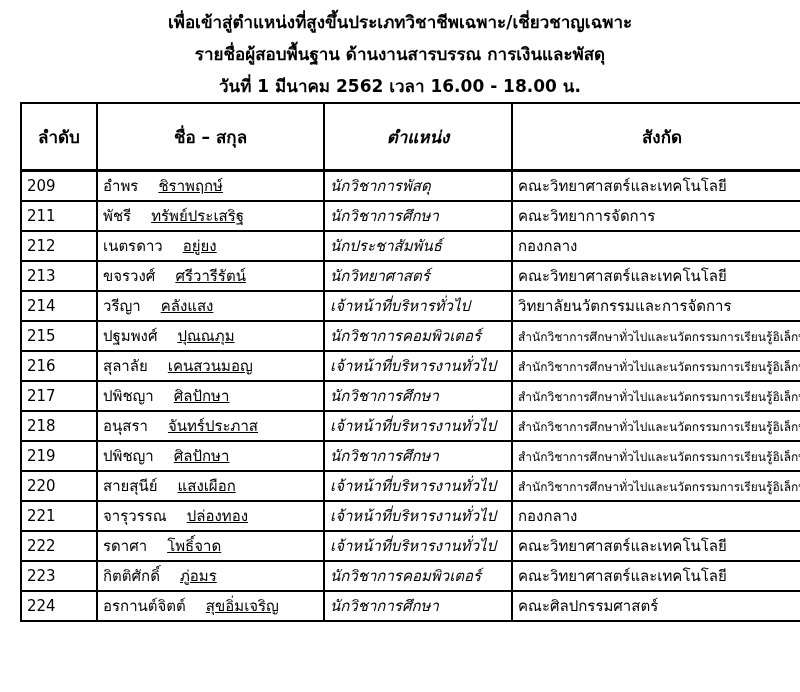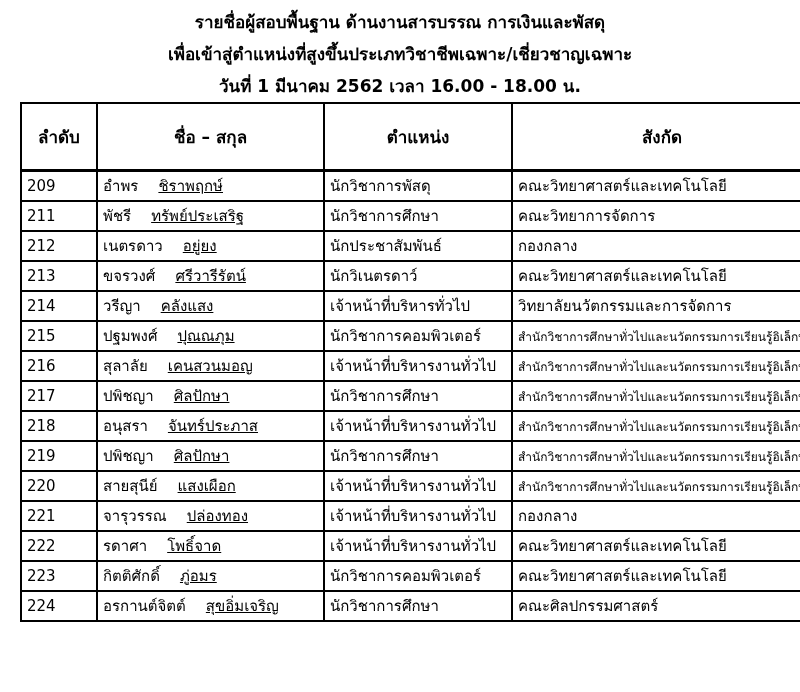--- a/index.html
+++ b/index.html
@@ -47,36 +47,36 @@
     border-bottom: 3px solid #000000;
   }
   table.results td {
     height: 28px;
     font-size: 15px;
     vertical-align: middle;
     padding: 0 0 0 5px;
   }
   .col-no   { width: 72px;  }
   .col-name { width: 223px; }
-  .col-pos  { width: 184px; }
+  .col-pos  { width: 184px; font-style: italic; }
   .col-aff  { width: 296px; }
   td.col-no {
     text-align: left;
     padding: 0;
     font-size: 15px;
   }
   td.col-name .lname { margin-left: 20px; text-decoration: underline; }
   td.col-aff.small { font-size: 12px; }
 </style>
 </head>
 <body>
 
 <div class="doc-header">
+  <div>เพื่อเข้าสู่ตำแหน่งที่สูงขึ้นประเภทวิชาชีพเฉพาะ/เชี่ยวชาญเฉพาะ</div>
   <div>รายชื่อผู้สอบพื้นฐาน ด้านงานสารบรรณ การเงินและพัสดุ</div>
-  <div>เพื่อเข้าสู่ตำแหน่งที่สูงขึ้นประเภทวิชาชีพเฉพาะ/เชี่ยวชาญเฉพาะ</div>
   <div>วันที่ 1 มีนาคม 2562 เวลา 16.00 - 18.00 น.</div>
 </div>
 
 <table class="results">
   <thead>
     <tr>
       <th class="col-no">ลำดับ</th>
       <th class="col-name">ชื่อ – สกุล</th>
       <th class="col-pos">ตำแหน่ง</th>
       <th class="col-aff">สังกัด</th>
@@ -109,21 +109,21 @@
     </td>
     <td class="col-pos">นักประชาสัมพันธ์</td>
     <td class="col-aff">กองกลาง</td>
   </tr>
 
   <tr class="data-row">
     <td class="col-no">213</td>
     <td class="col-name">
       <span class="fname">ขจรวงศ์</span><span class="lname">ศรีวารีรัตน์</span>
     </td>
-    <td class="col-pos">นักวิเนตรดาว์</td>
+    <td class="col-pos">นักวิทยาศาสตร์</td>
     <td class="col-aff">คณะวิทยาศาสตร์และเทคโนโลยี</td>
   </tr>
 
   <tr class="data-row">
     <td class="col-no">214</td>
     <td class="col-name">
       <span class="fname">วรีญา</span><span class="lname">คลังแสง</span>
     </td>
     <td class="col-pos">เจ้าหน้าที่บริหารทั่วไป</td>
     <td class="col-aff">วิทยาลัยนวัตกรรมและการจัดการ</td>

